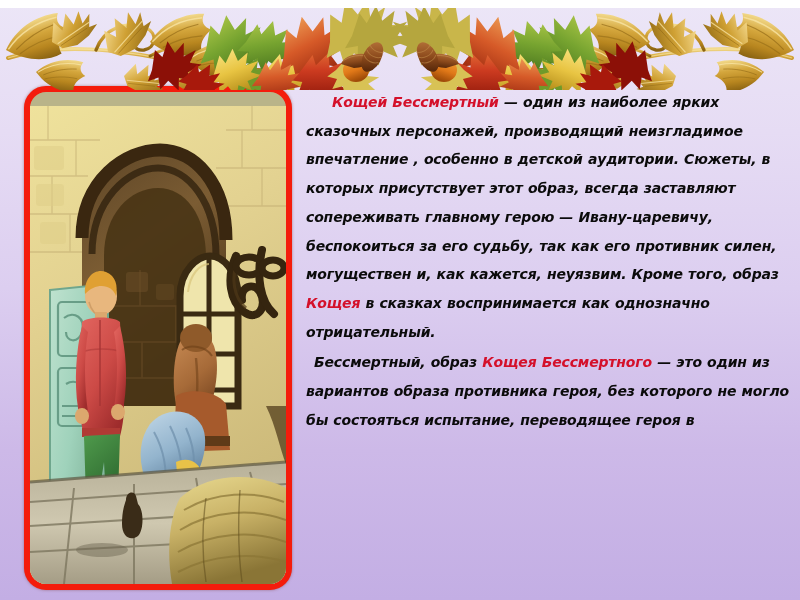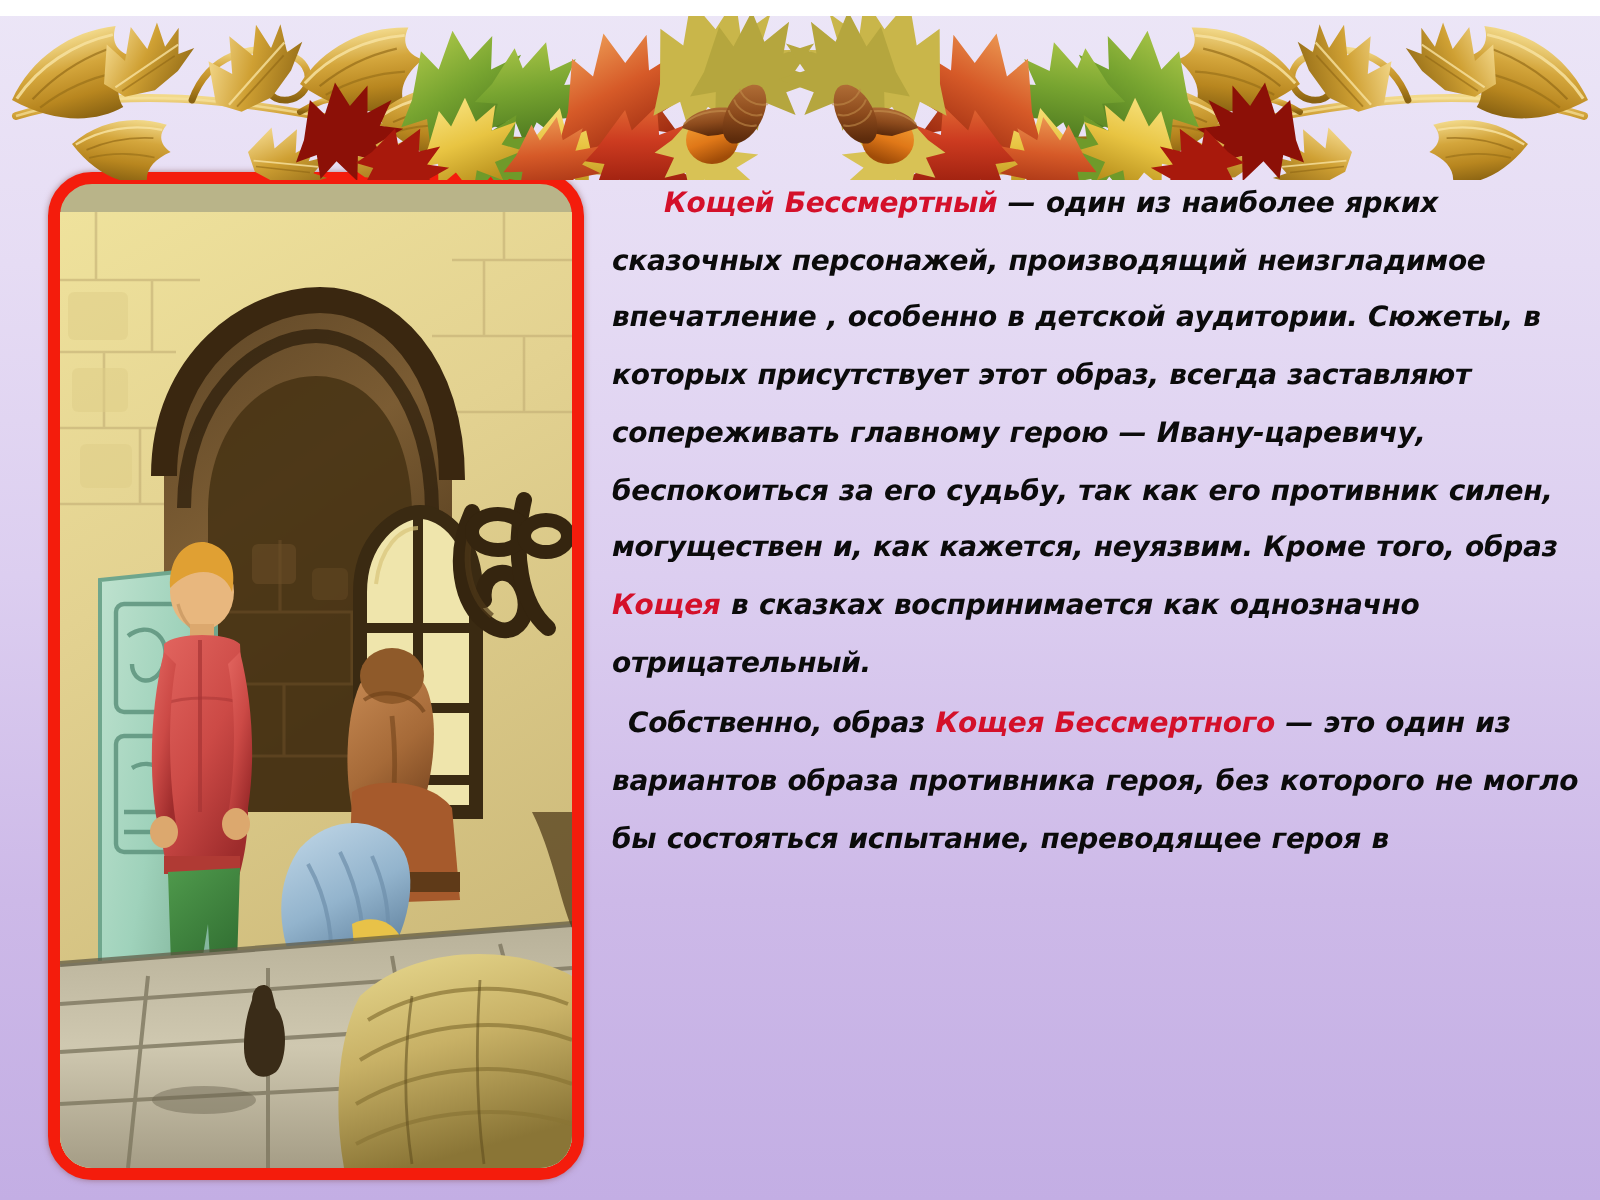--- a/index.html
+++ b/index.html
@@ -483,16 +483,16 @@
 
           <path d="M236,300 C246,320 250,344 256,358 L256,300 Z" fill="#4a3516" opacity=".7"></path>
         </svg>
       </div>
     </div>
   </div>
 
   <div class="text-col">
     <p class="para"><span class="indent"></span><span class="hl">Кощей Бессмертный</span><span> — один из наиболее ярких сказочных персонажей, производящий неизгладимое впечатление , особенно в детской аудитории. Сюжеты, в которых присутствует этот образ, всегда заставляют сопереживать главному герою — Ивану-царевичу, беспокоиться за его судьбу, так как его противник силен, могуществен и, как кажется, неуязвим. Кроме того, образ </span><span class="hl">Кощея</span><span> в сказках воспринимается как однозначно отрицательный.</span></p>
 
-    <p class="para"><span class="indent-sm"></span><span>Собственно, образ </span><span class="hl">Кощея Бессмертного</span><span> — это один из вариантов образа противника героя, без которого не могло бы состояться испытание, переводящее героя в</span></p>
+    <p class="para"><span class="indent-sm"></span><span>Бессмертный, образ </span><span class="hl">Кощея Бессмертного</span><span> — это один из вариантов образа противника героя, без которого не могло бы состояться испытание, переводящее героя в</span></p>
   </div>
 
 </div>
 
 </body></html>

